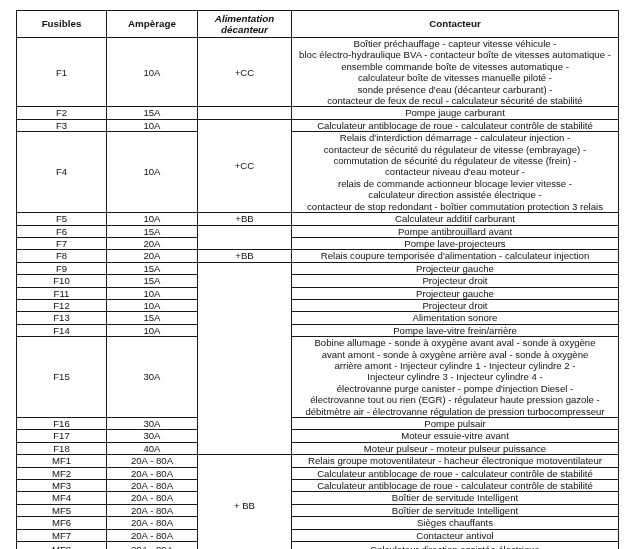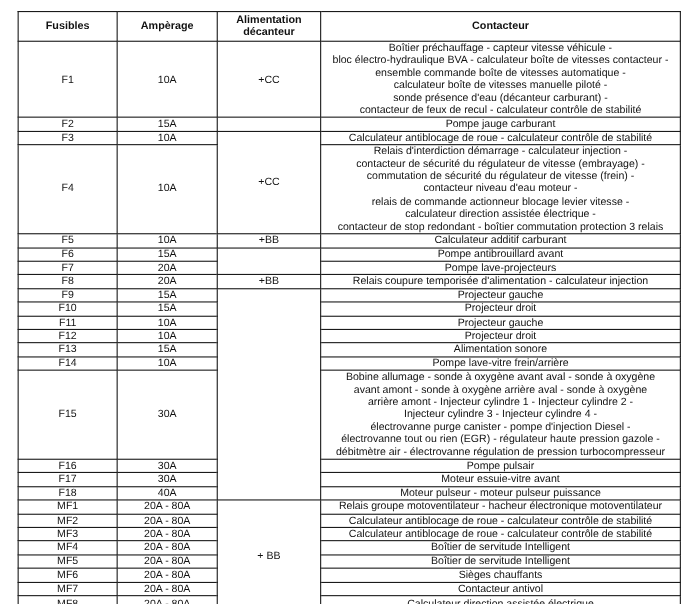--- a/index.html
+++ b/index.html
@@ -12,21 +12,21 @@
   }
   table.fuses col.c1 { width: 90px; }
   table.fuses col.c2 { width: 91px; }
   table.fuses col.c3 { width: 94px; }
   table.fuses col.c4 { width: 327px; }
   table.fuses th, table.fuses td {
     border: 1.2px solid #1a1a1a; text-align: center; vertical-align: middle;
     padding: 0 2px; white-space: nowrap; overflow: hidden;
   }
   table.fuses th { font-weight: bold; font-size: 9.8px; height: 26px; padding-top: 0; }
-  table.fuses th .line { display: block; }
+  table.fuses th .line { display: block; font-style: italic; }
   table.fuses td.aff .line { display: block; }
   tr.last td { height: 15px; }
 </style>
 </head>
 <body>
 
 <table class="fuses">
   <colgroup>
       <col class="c1">
       <col class="c2">
@@ -44,25 +44,25 @@
       <th>Contacteur</th>
     </tr>
   </thead>
   <tbody id="fuse-body">
       <tr>
         <td>F1</td>
         <td>10A</td>
         <td rowspan="1">+CC</td>
         <td class="aff">
           <span class="line">Boîtier préchauffage - capteur vitesse véhicule -</span>
-          <span class="line">bloc électro-hydraulique BVA - calculateur boîte de vitesses contacteur -</span>
+          <span class="line">bloc électro-hydraulique BVA - contacteur boîte de vitesses automatique -</span>
           <span class="line">ensemble commande boîte de vitesses automatique -</span>
           <span class="line">calculateur boîte de vitesses manuelle piloté -</span>
           <span class="line">sonde présence d'eau (décanteur carburant) -</span>
-          <span class="line">contacteur de feux de recul - calculateur contrôle de stabilité</span>
+          <span class="line">contacteur de feux de recul - calculateur sécurité de stabilité</span>
         </td>
       </tr>
       <tr>
         <td>F2</td>
         <td>15A</td>
         <td rowspan="1"></td>
         <td class="aff">
           <span class="line">Pompe jauge carburant</span>
         </td>
       </tr>

